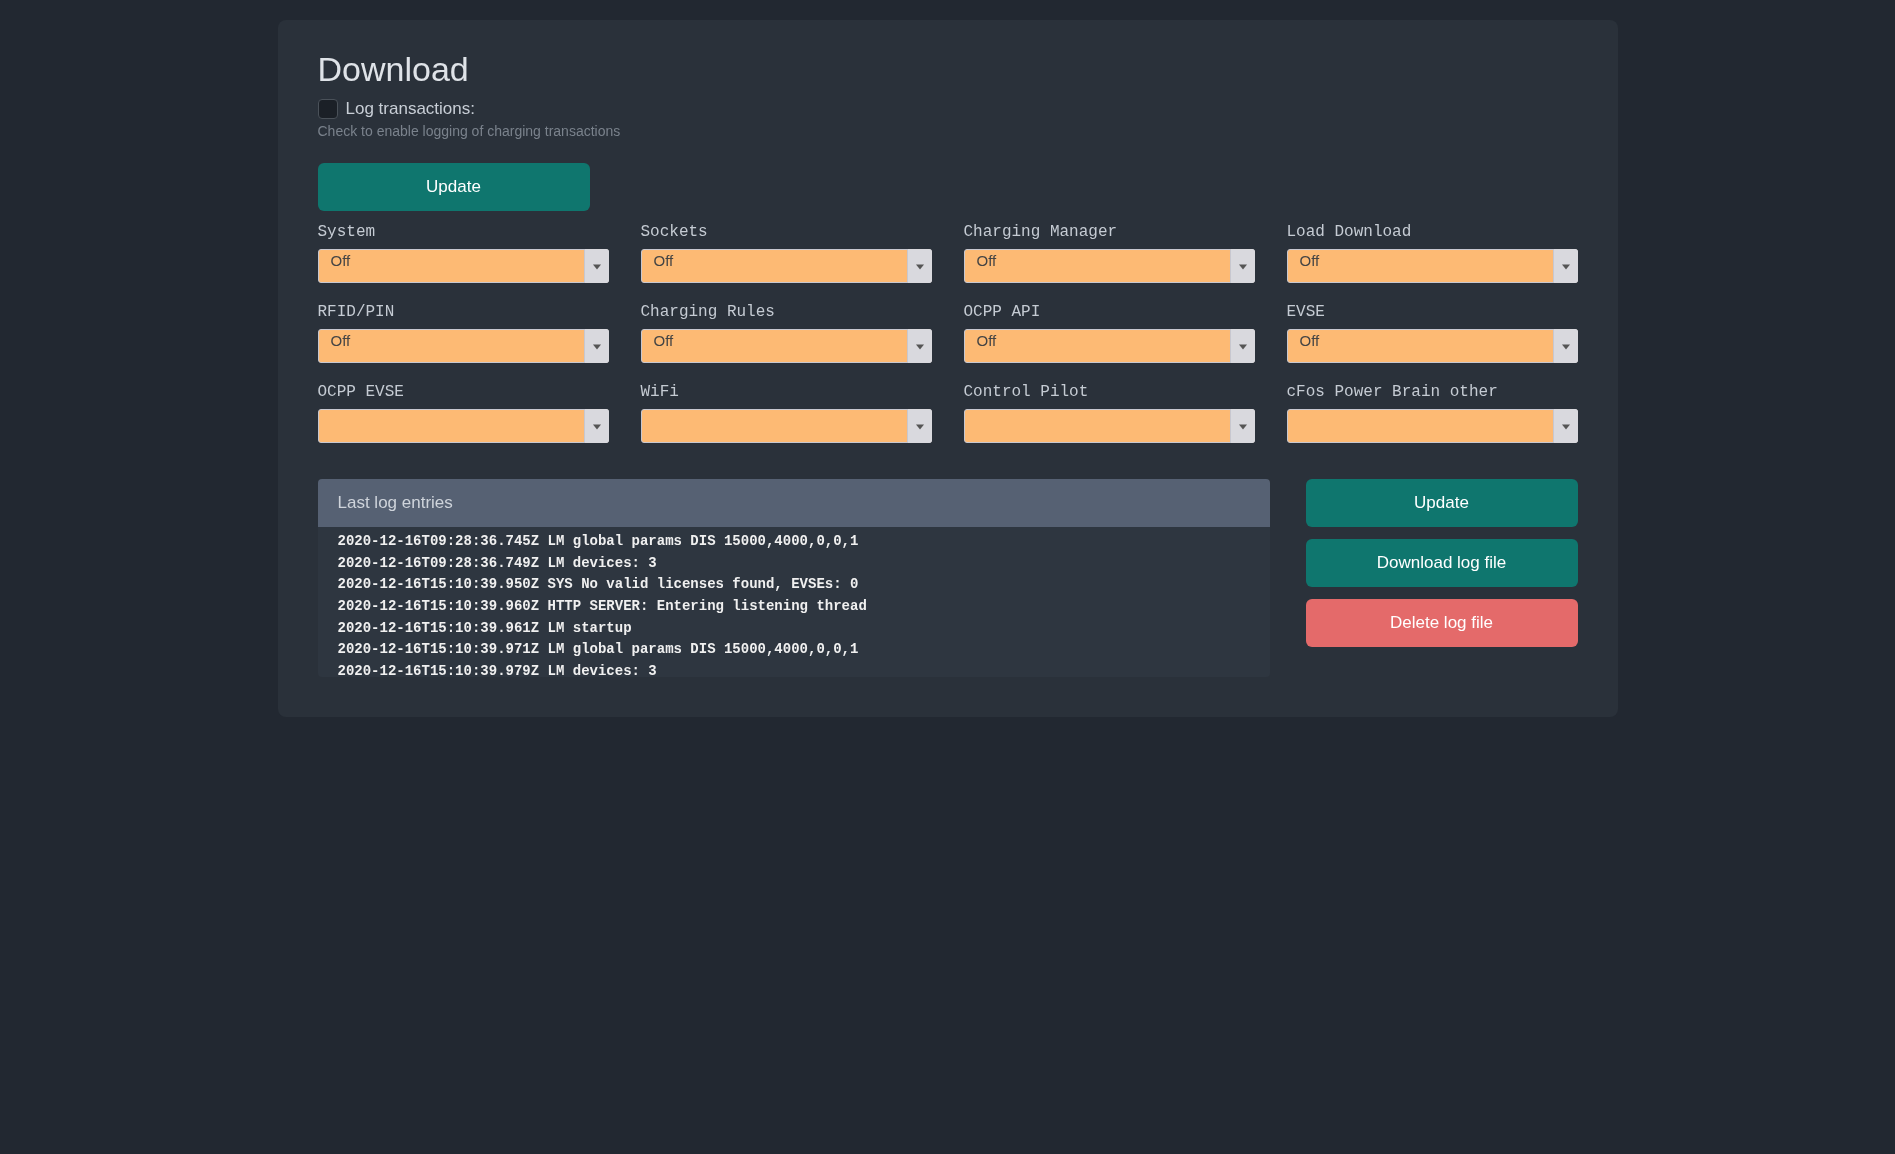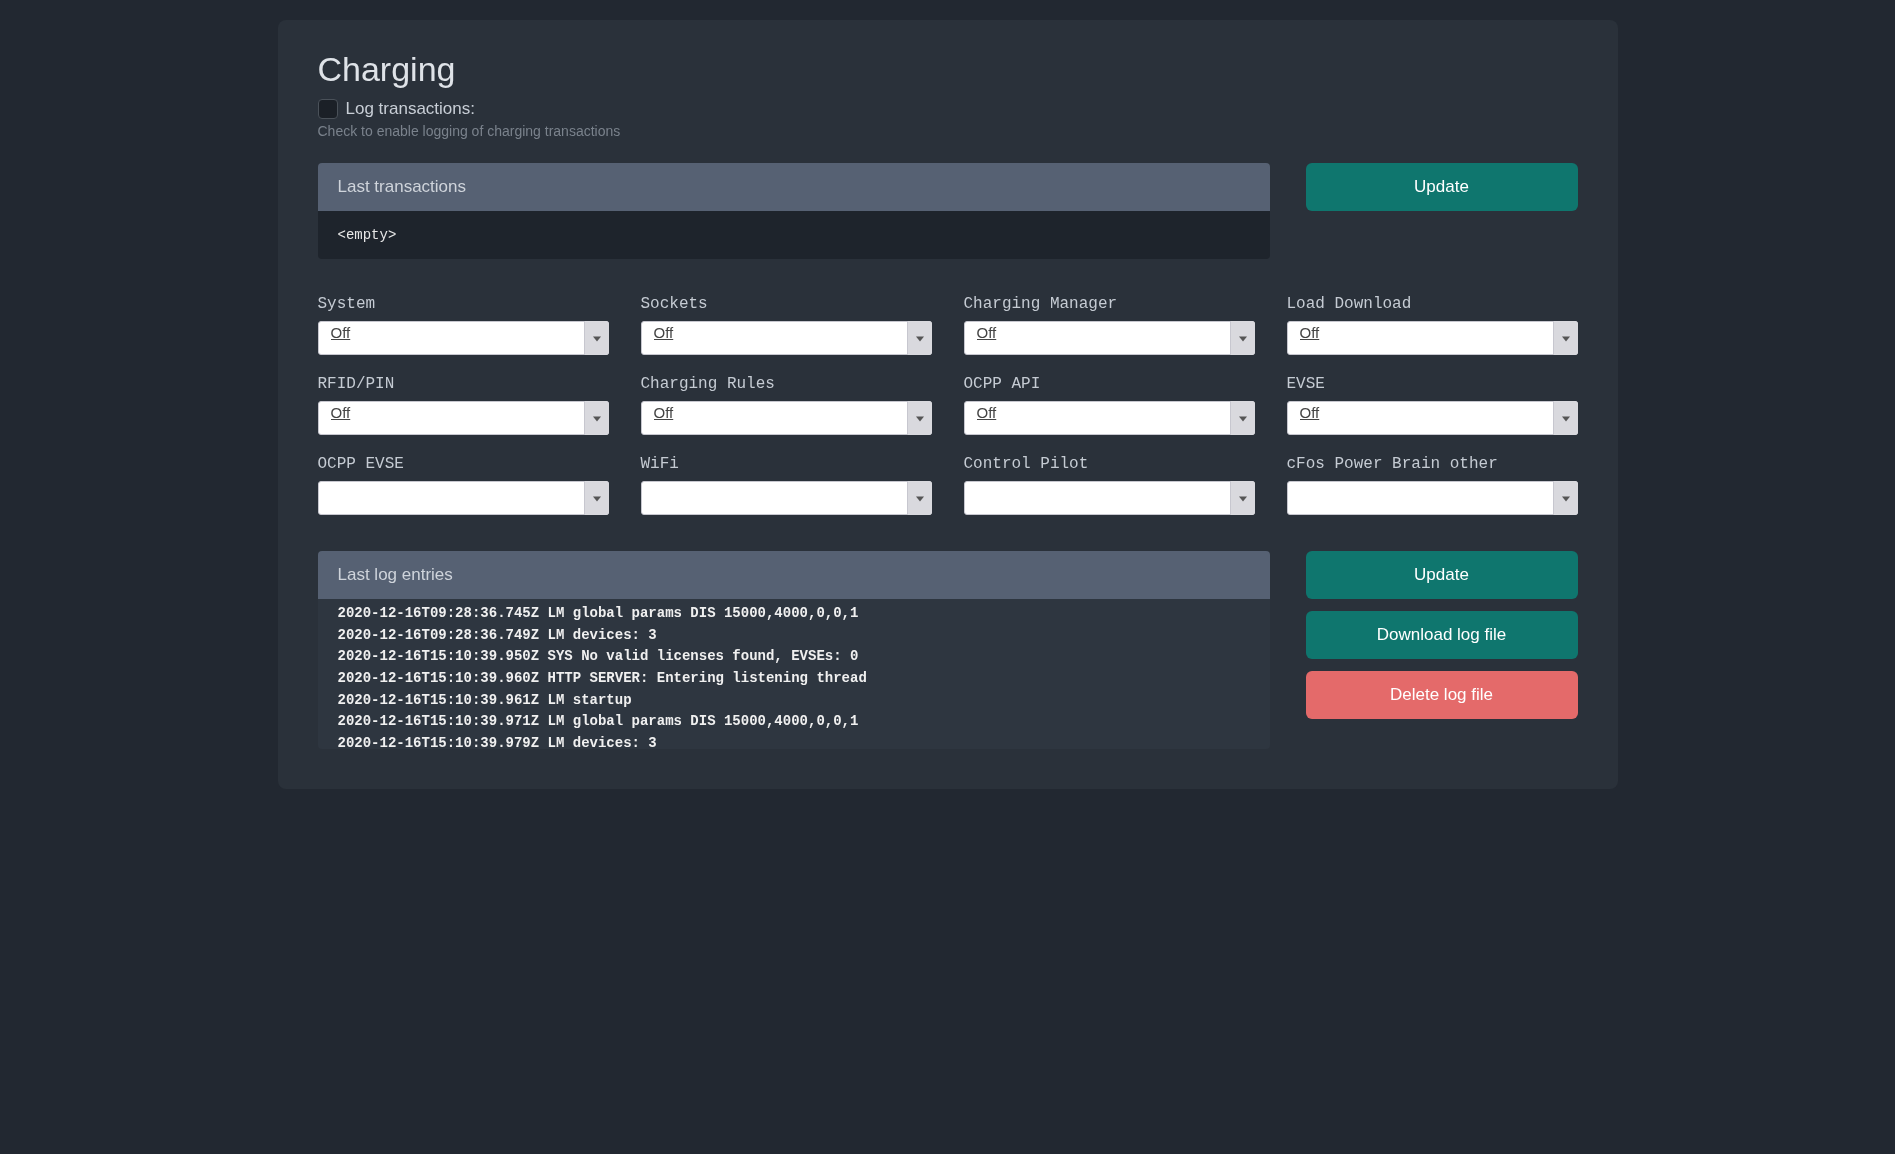--- a/index.html
+++ b/index.html
@@ -115,28 +115,27 @@
   font-size: 16px;
   margin-bottom: 8px;
   font-family: Liberation Mono, monospace;
 }
 .select-wrap {
   position: relative;
 }
 select {
   width: 100%;
   height: 34px;
-  background: #ffffff;
+  background: #fdba74;
   border: 1px solid #c7c7cf;
   border-radius: 3px;
   padding: 0 30px 12px 12px;
   font-size: 15px;
   color: #444;
   appearance: none;
-  text-decoration: underline;
 }
 .select-wrap::after {
   content: "";
   position: absolute;
   right: 0; top: 0;
   height: 100%;
   width: 24px;
   background: #d9d9de;
   border-left: 1px solid #c7c7cf;
   border-radius: 0 3px 3px 0;
@@ -155,35 +154,29 @@
   pointer-events: none;
 }
 .log-body::-webkit-scrollbar { width: 14px; }
 .log-body::-webkit-scrollbar-track { background: #3a424d; }
 .log-body::-webkit-scrollbar-thumb { background: #aab0b8; }
 </style>
 </head>
 <body>
 
 <div class="panel">
-  <h1>Charging</h1>
+  <h1>Download</h1>
 
   <div class="checkbox-row">
     <div class="checkbox"></div>
     <span class="checkbox-label">Log transactions:</span>
   </div>
   <div class="help-text">Check to enable logging of charging transactions</div>
 
   <div class="row">
-    <div class="left-col">
-      <div class="card">
-        <div class="card-header">Last transactions</div>
-        <div class="card-body">&lt;empty&gt;</div>
-      </div>
-    </div>
     <div class="right-col">
       <button class="btn btn-green">Update</button>
     </div>
   </div>
 
   <div class="select-grid" id="select-grid">
       <div class="select-cell">
         <label>System</label>
         <div class="select-wrap"><select><option>Off</option></select></div>
       </div>

